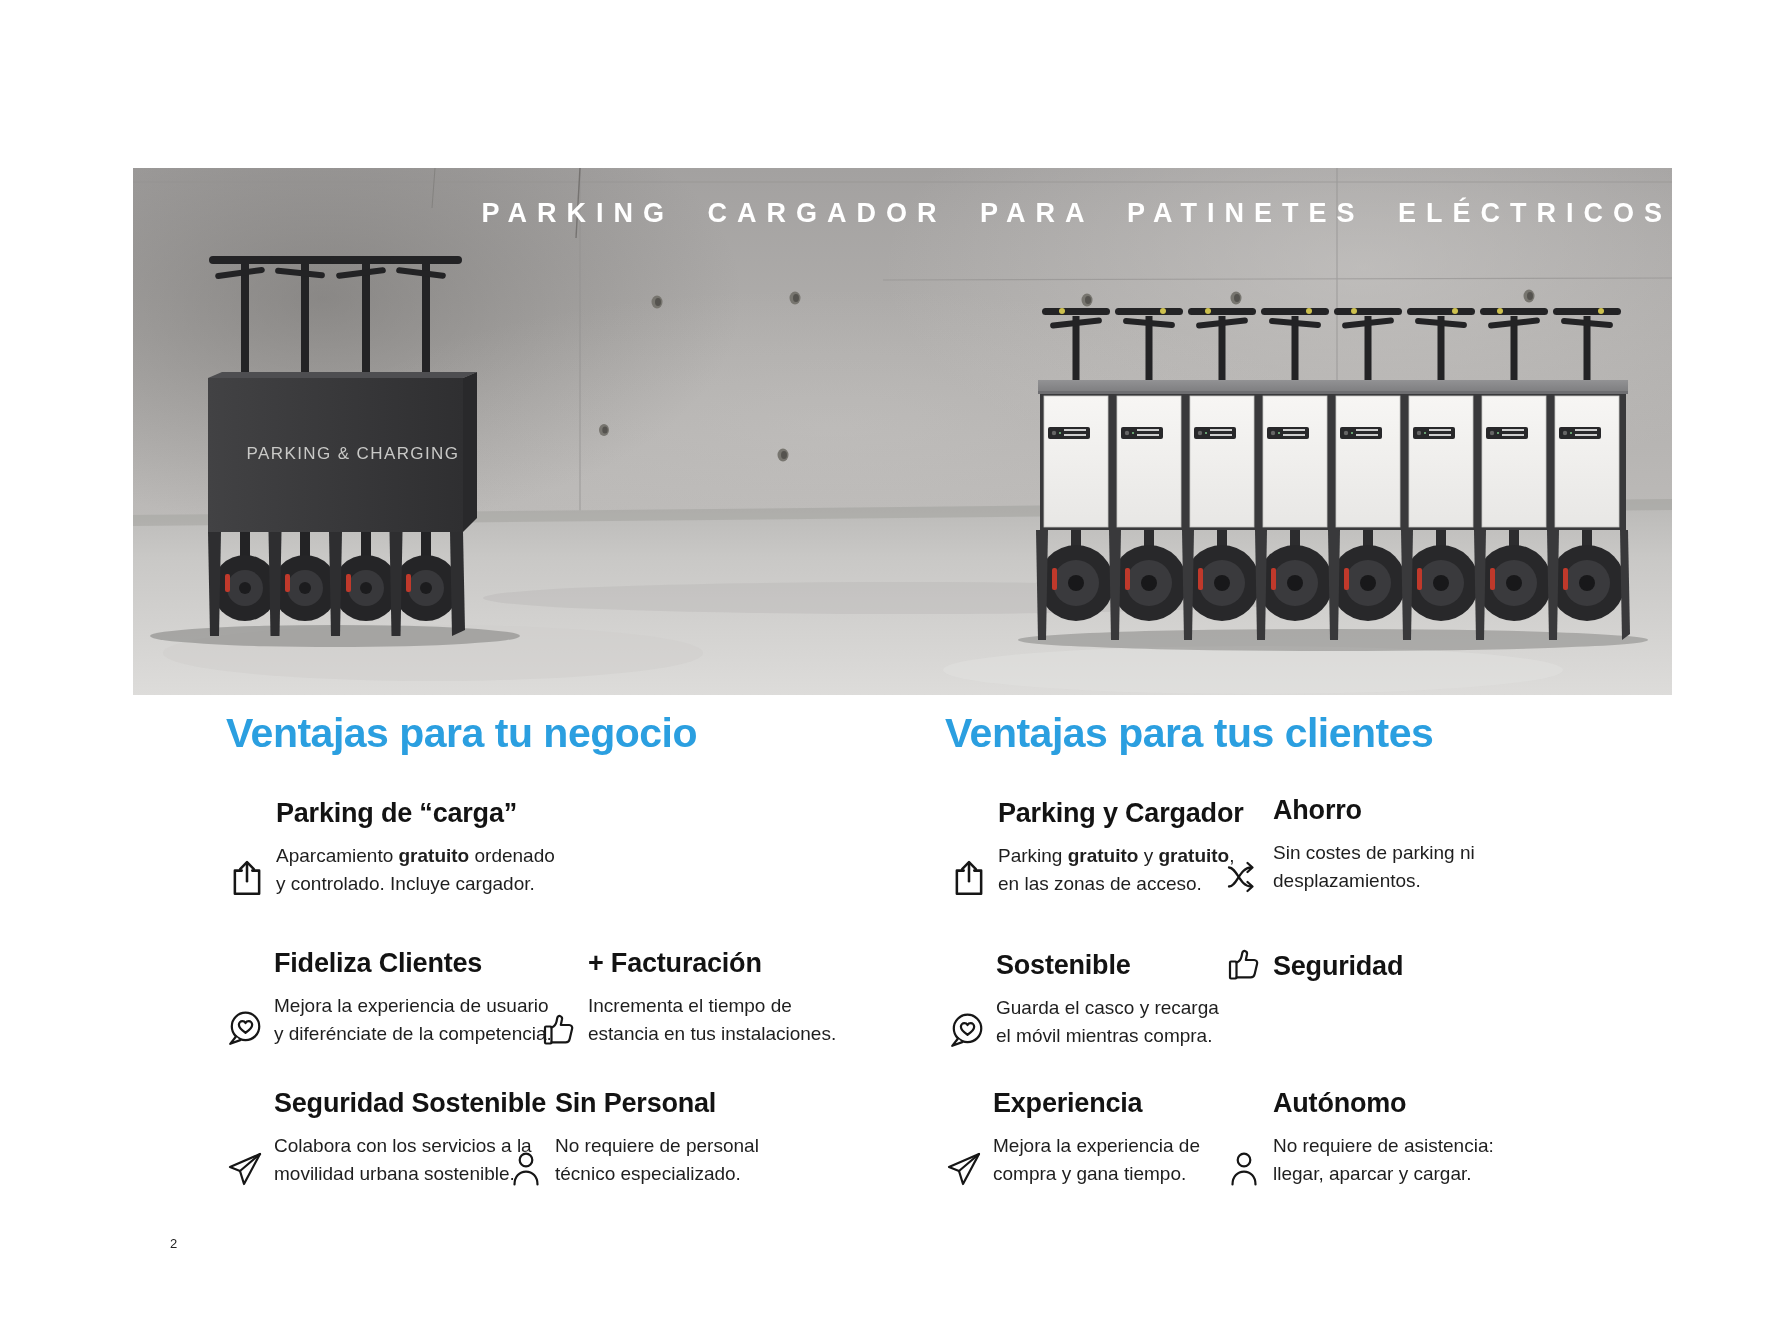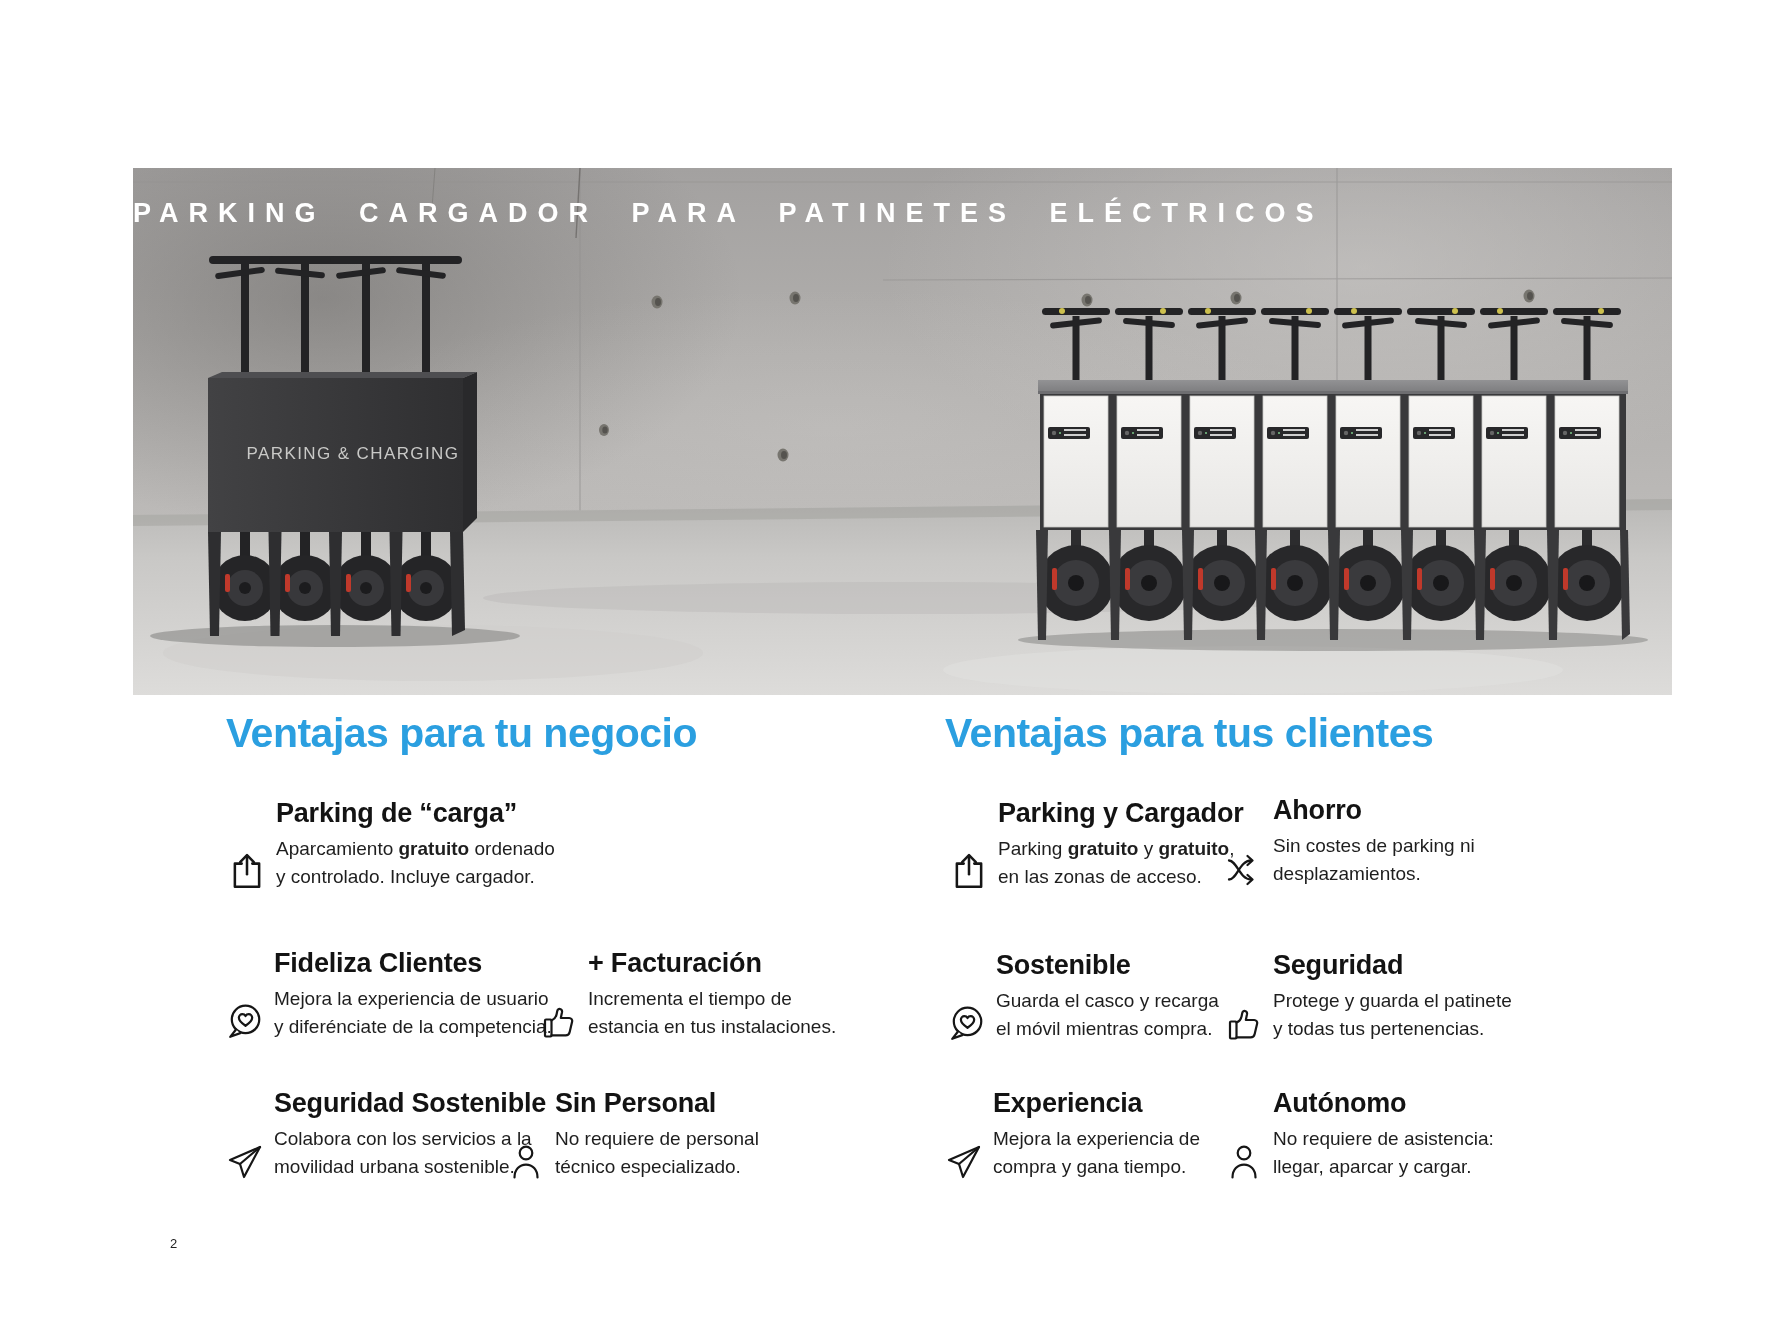--- a/index.html
+++ b/index.html
@@ -2,35 +2,35 @@
 <html><head>
 <meta charset="utf-8">
 <style>
   html,body{margin:0;padding:0;background:#fff}
   .page{position:relative;width:1778px;height:1334px;background:#ffffff;
         font-family:"Liberation Sans",sans-serif;overflow:hidden}
 
   
   .hero{position:absolute;left:133px;top:168px;width:1539px;height:527px;overflow:hidden;background:#b0aeac}
   .hero svg{position:absolute;left:0;top:0}
-  .hero-title{position:absolute;top:30px;left:0;width:100%;text-align:left;color:#ffffff;
+  .hero-title{position:absolute;top:30px;left:0;width:100%;text-align:right;color:#ffffff;
               font-size:27px;font-weight:600;letter-spacing:10px;word-spacing:16px;white-space:nowrap}
   .station-label{position:absolute;left:95px;top:276px;width:250px;text-align:center;color:#c9c9c7;
                  font-size:17px;font-weight:400;letter-spacing:1.4px;white-space:nowrap}
 
   
   .section{position:absolute;width:648px;height:580px}
   .sec-left{left:226px;top:710px}
   .sec-right{left:945px;top:710px}
   .sec-heading{font-size:41px;font-weight:700;color:#2b9fe0;text-align:left;letter-spacing:-0.5px}
   .item{position:absolute;display:flex;align-items:flex-end}
   .icon{width:38px;margin-right:10px;display:flex;justify-content:center;flex:0 0 auto}
   .icon svg{display:block}
   .ititle{font-size:27px;font-weight:700;color:#131313;letter-spacing:-0.2px;white-space:nowrap;padding-top:2px}
-  .ibody{margin-top:6px;font-size:19px;line-height:1.45;color:#1e1e1e}
+  .ibody{margin-top:13px;font-size:19px;line-height:1.45;color:#1e1e1e}
   .ibody b{font-weight:700}
 
   .page-number{position:absolute;left:170px;top:1236px;font-size:13px;color:#222}
 </style>
 </head>
 <body>
 
 <div class="page">
 
   <div class="hero">
@@ -503,21 +503,20 @@
 
     <div class="item" style="left:280px;top:238px">
       <span class="icon">
         <svg width="36" height="34" viewBox="0 0 36 34" fill="none" stroke="#161616" stroke-width="2.2" stroke-linecap="round" stroke-linejoin="round">
           <path d="M10.5 14.5 C13 13.5 15 11 15.6 8.2 L16.2 5.3 C16.5 3.7 17.7 2.7 19 3 C20.5 3.4 21.3 4.7 21 6.3 L19.8 12 H28.2 C30.2 12 31.6 13.8 31.1 15.7 L28.6 26.2 C28.2 28.1 26.5 29.4 24.6 29.4 H10.5"></path>
           <rect x="4" y="13.5" width="6.5" height="17" rx="1"></rect>
         </svg>
       </span>
       <div class="itxt">
         <div class="ititle">Seguridad</div>
-        <div class="ibody">Protege y guarda el patinete<br>y todas tus pertenencias.</div>
       </div>
     </div>
 
     <div class="item" style="left:0px;top:376px">
       <span class="icon">
         <svg width="36" height="36" viewBox="0 0 36 36" fill="none" stroke="#161616" stroke-width="2.2" stroke-linecap="round" stroke-linejoin="round">
           <path d="M33 3 L3 16 L13 20 L17 33 Z"></path>
             <path d="M33 3 L13 20"></path>
         </svg>
       </span>

